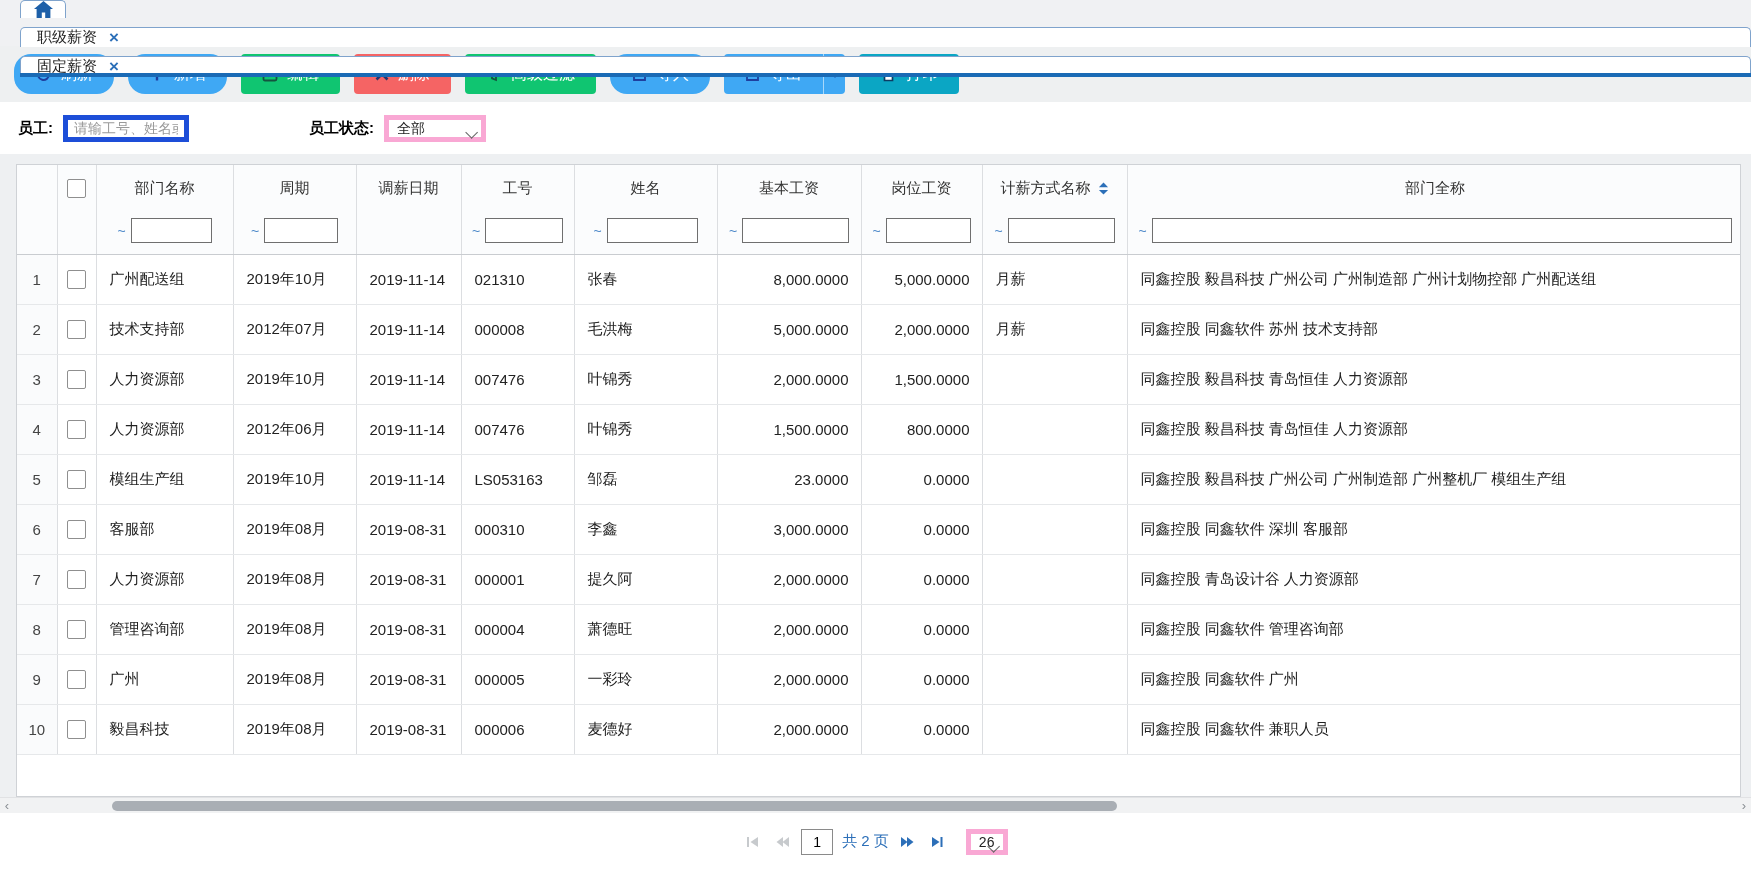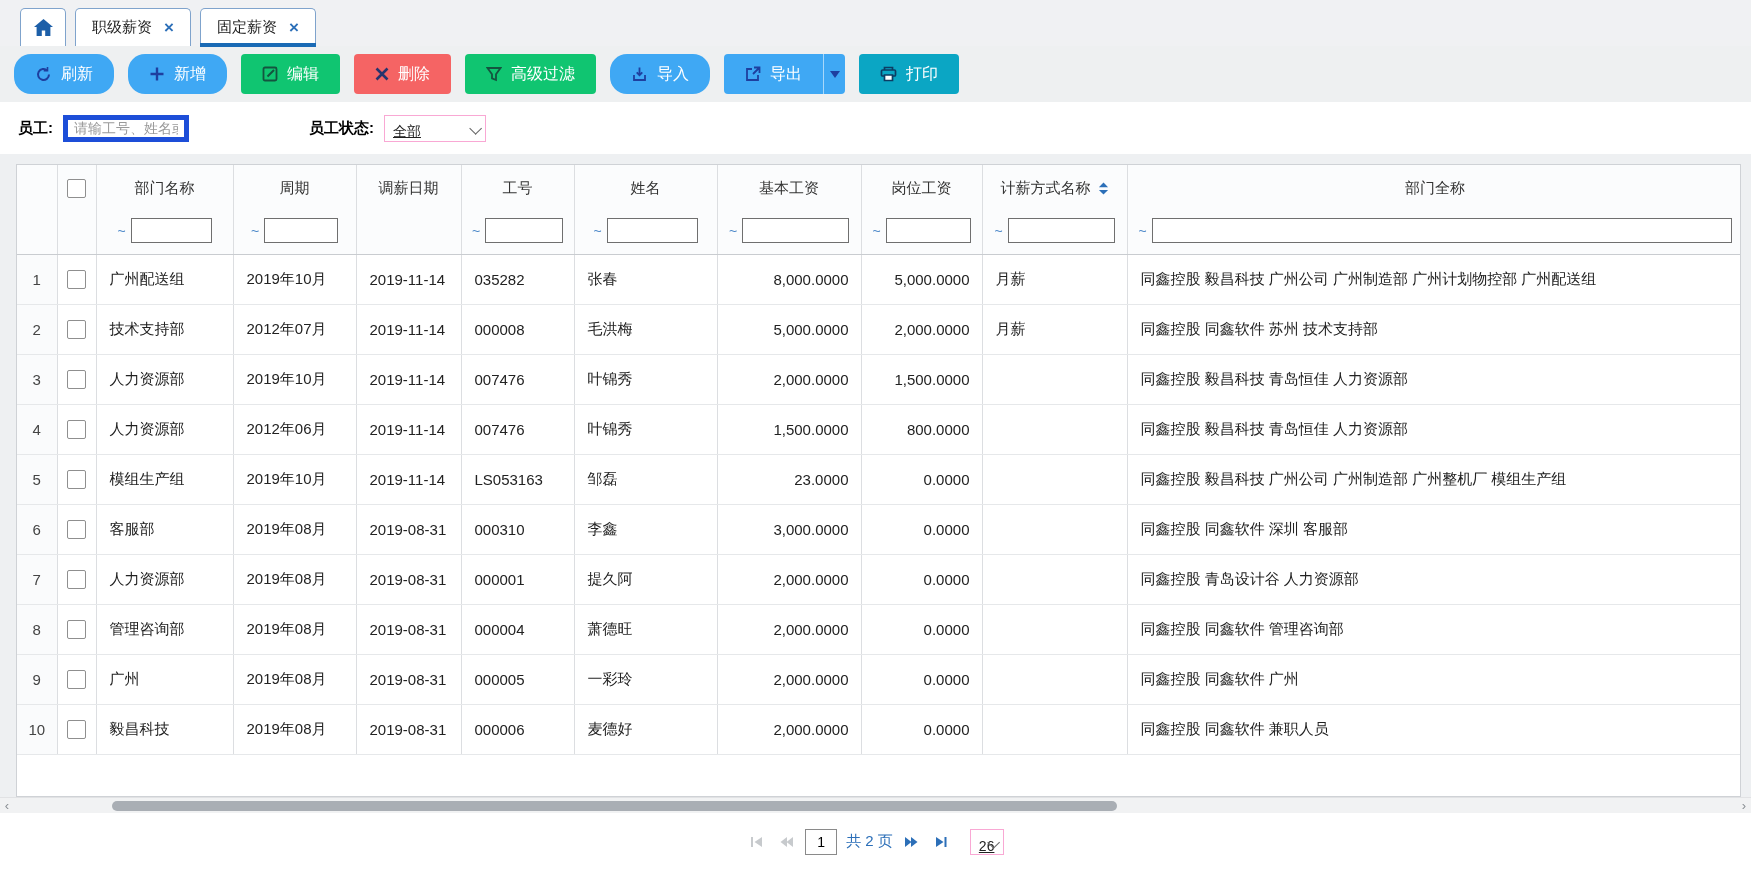--- a/index.html
+++ b/index.html
@@ -1,21 +1,21 @@
 <!DOCTYPE html>
 <html><head>
 <meta charset="utf-8">
 <style>
   * { margin:0; padding:0; box-sizing:border-box; }
   html,body { width:1751px; height:870px; }
   body { font-family:"Liberation Sans","DejaVu Sans",sans-serif; background:#eef0f2; color:#222; overflow:hidden; }
   .page { width:1751px; height:870px; display:flex; flex-direction:column; }
 
   
-  .tabbar { height:46px; background:#f0f1f3; display:flex; align-items:flex-end; padding-left:20px; gap:9px; }
+  .tabbar { height:46px; background:#f0f1f3; display:flex; padding-left:20px; gap:9px;flex-direction:column; }
   .tab { position:relative; background:#fff; border:1px solid #7fa3cc; border-bottom:none; border-radius:5px 5px 0 0; height:38px; display:flex; align-items:center; gap:12px; padding:0 16px; font-size:15px; color:#1b1b1b; cursor:default; }
   .tab-home { width:46px; justify-content:center; padding:0; }
   .tab .close { color:#2c6fb8; font-size:17px; font-weight:bold; line-height:1; }
   .tab.active::after { content:""; position:absolute; left:-1px; right:-1px; bottom:-1px; height:4px; background:#1a6ab5; }
 
   
   .toolbar { height:56px; background:#eef0f1; display:flex; align-items:center; padding-left:14px; gap:14px; }
   .btn { height:40px; border:none; border-radius:4px; color:#fff; font-size:16px; font-family:inherit; display:flex; align-items:center; justify-content:center; gap:9px; padding:0 21px; cursor:pointer; }
   .btn svg { flex:0 0 auto; }
   .btn-blue { background:#3fa8f4;border-radius:17px; }
@@ -25,21 +25,21 @@
   .split { display:flex; align-items:stretch; }
   .split .btn { border-radius:4px 0 0 4px; }
   .split .caret-seg { width:22px; background:#3fa8f4; border-left:1px solid rgba(255,255,255,.55); border-radius:0 4px 4px 0; display:flex; align-items:center; justify-content:center; cursor:pointer; }
 
   
   .filterbar { height:52px; background:#fff; display:flex; align-items:center; padding-left:18px; font-size:15px; }
   .flabel { font-weight:bold; color:#000; }
   .emp-input { width:126px; height:27px; border:5px solid #1d4ed8; margin-left:10px; padding:0 6px; font-size:14px; font-family:inherit; color:#333; }
   .emp-input::placeholder { color:#9a9a9a; }
   .status-label { margin-left:120px; }
-  .selectbox { position:relative; height:27px; border:1px solid #f9a8d4; background:#fff; display:flex; align-items:flex-end; padding:0 24px 0 8px; margin-left:10px; font-size:14px; cursor:pointer;text-decoration:underline; }
+  .selectbox { position:relative; height:27px; border:5px solid #f9a8d4; background:#fff; display:flex; align-items:flex-start; padding:0 24px 0 8px; margin-left:10px; font-size:14px; cursor:pointer; }
   .selectbox::after { content:""; position:absolute; right:7px; top:10px; width:8px; height:8px; border-right:1.6px solid #666; border-bottom:1.6px solid #666; transform:rotate(45deg) translateY(-3px); }
   .status-select { width:102px; }
 
   
   .grid-wrap { position:relative; margin:10px 10px 0 16px; height:633px; background:#fff; border:1px solid #cfd2d6; overflow:hidden; }
   table.grid { border-collapse:collapse; table-layout:fixed; width:1726px; background:#fff; }
   .grid th, .grid td { border-right:1px solid #dcdee1; overflow:hidden; white-space:nowrap; }
   .grid thead th { background:#fbfcfd; border-bottom:1px solid #c9ccd0; font-weight:normal; color:#333; font-size:15px; vertical-align:top; }
   .h-label { height:47px; display:flex; align-items:center; justify-content:center; gap:7px; }
   .h-filter { height:42px; display:flex; align-items:center; justify-content:center; gap:5px; padding-bottom:5px; }
@@ -266,21 +266,21 @@
             </th>
           </tr>
         </thead>
         <tbody>
           <tr>
             <td class="c-rownum">1</td>
             <td class="c-check"><span class="cb"></span></td>
             <td class="">广州配送组</td>
             <td class="">2019年10月</td>
             <td class="">2019-11-14</td>
-            <td class="">035282</td>
+            <td class="">021310</td>
             <td class="">张春</td>
             <td class="num">8,000.0000</td>
             <td class="num">5,000.0000</td>
             <td class="">月薪</td>
             <td class="">同鑫控股 毅昌科技 广州公司 广州制造部 广州计划物控部 广州配送组</td>
           </tr>
           <tr>
             <td class="c-rownum">2</td>
             <td class="c-check"><span class="cb"></span></td>
             <td class="">技术支持部</td>

